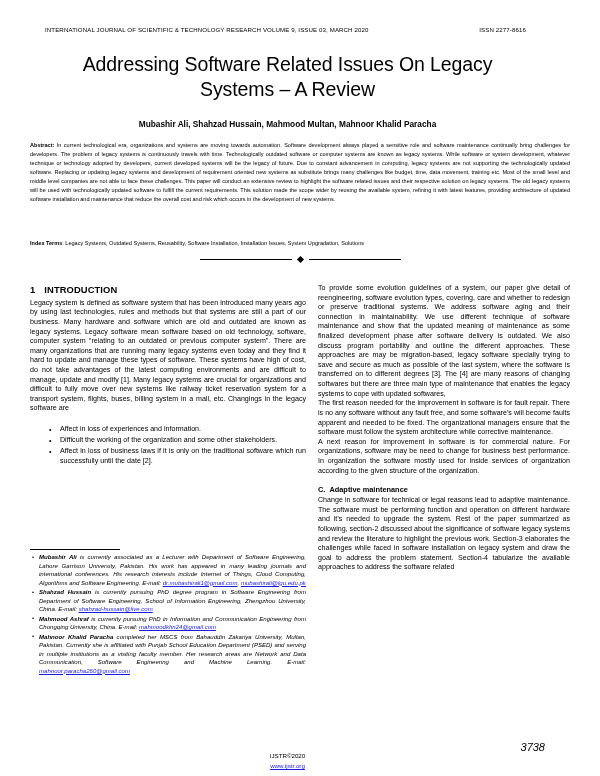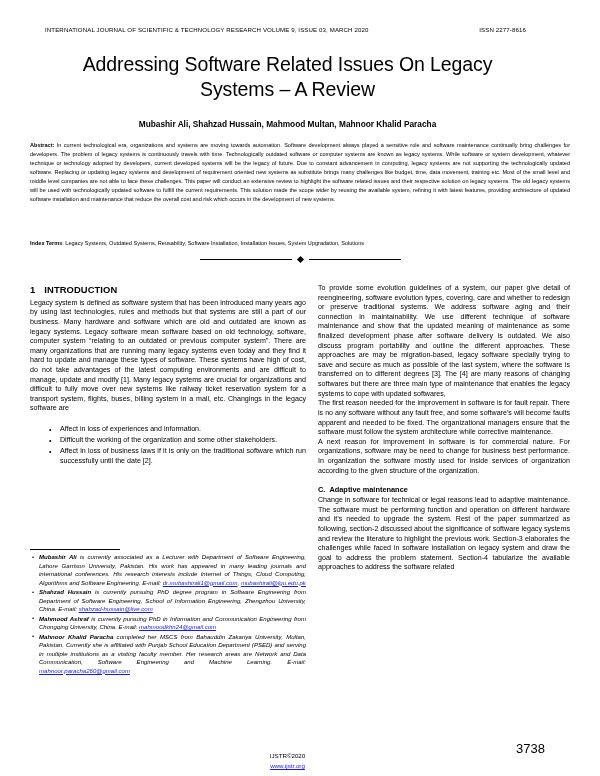--- a/index.html
+++ b/index.html
@@ -203,21 +203,22 @@
     color: #1a1ae0;
     text-decoration: underline;
     font-style: italic;
   }
 
   
   .page-number {
     position: absolute;
     right: 30px;
     top: 741px;
-    font-size: 13px;
+    font-size: 11px;
+    font-style: italic;
   }
 
   
   .footer {
     position: absolute;
     left: 0;
     right: 0;
     top: 752px;
     text-align: center;
     font-size: 6.2px;

